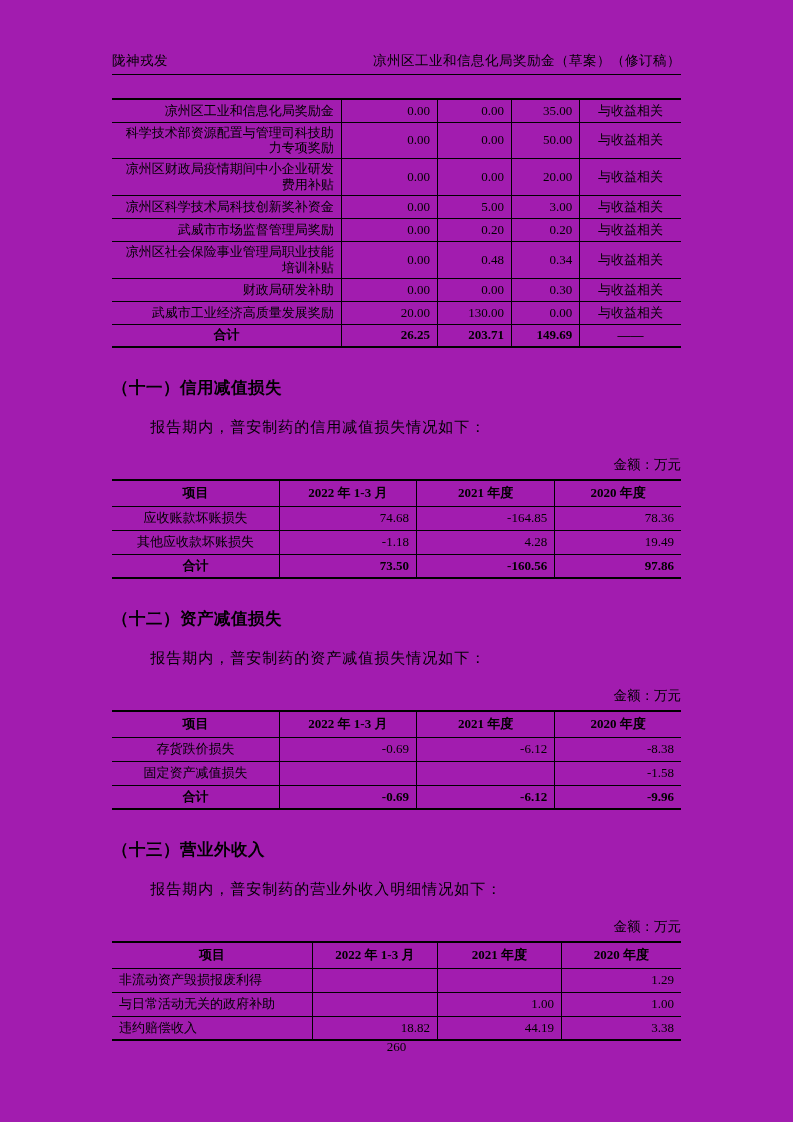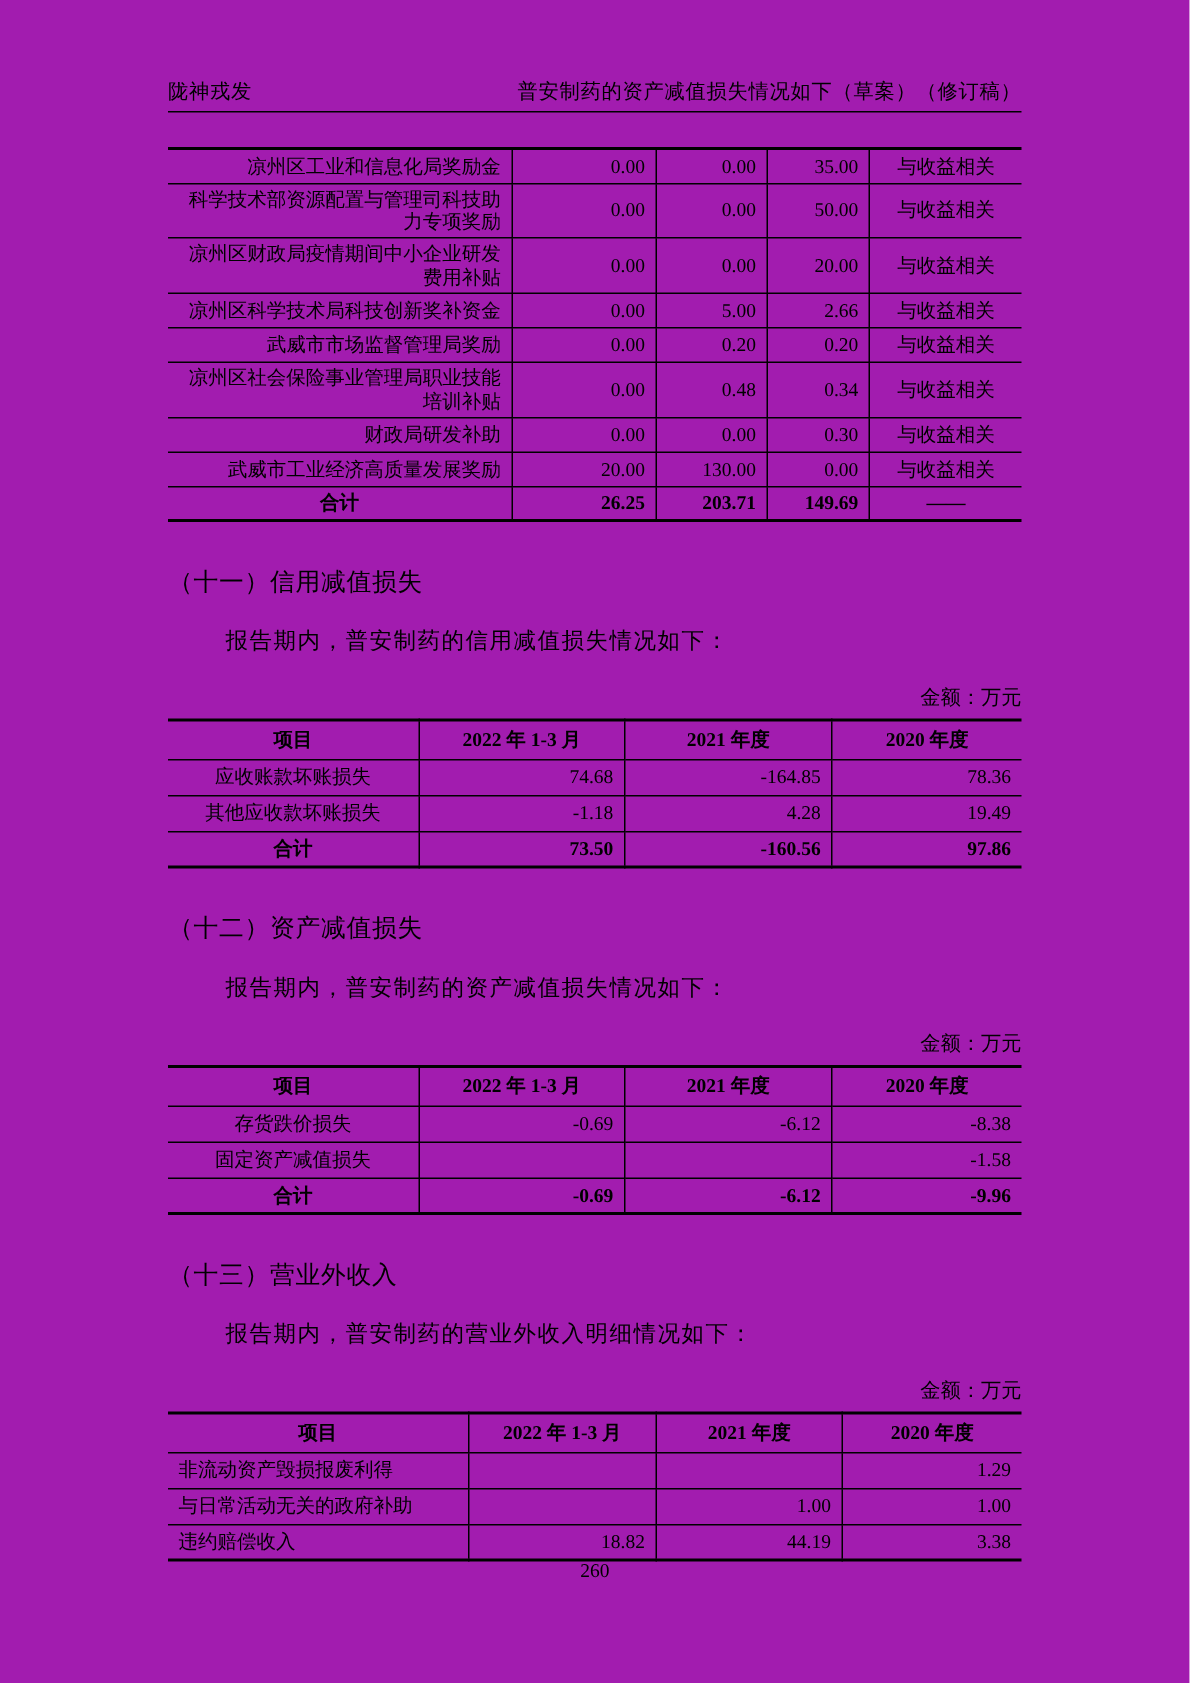--- a/index.html
+++ b/index.html
@@ -64,21 +64,21 @@
   .t-sec td:nth-child(4) { text-align: right; }
   .t-sec.first-left td:first-child { text-align: left; }
 
   .total-row td { font-weight: 700; }
   .total-row td:first-child { text-align: center !important; }
 
   
   .sec-heading {
     margin-top: 29px;
     font-size: 16.5px;
-    font-weight: 400;
+    font-weight: 700;
     font-family: "Liberation Sans", "DejaVu Sans", sans-serif;
     letter-spacing: 0.5px;
   }
   .sec-intro {
     margin-top: 19px;
     font-size: 15px;
     text-indent: 2.55em;
     letter-spacing: 1px;
   }
   .unit-note {
@@ -98,21 +98,21 @@
   }
 </style>
 </head>
 <body>
 
 <div class="page">
   <div class="content">
 
     <div class="doc-header">
       <span>陇神戎发</span>
-      <span>普安制药的资产减值损失情况如下（草案）（修订稿）</span>
+      <span>凉州区工业和信息化局奖励金（草案）（修订稿）</span>
     </div>
 
     <table class="tbl t-cont">
       <colgroup>
         <col style="width:40.3%">
           <col style="width:16.9%">
           <col style="width:13.0%">
         <col style="width:12.0%">
           <col style="width:17.8%">
       </colgroup>
@@ -135,21 +135,21 @@
             <td>凉州区财政局疫情期间中小企业研发费用补贴</td>
             <td>0.00</td>
             <td>0.00</td>
             <td>20.00</td>
             <td>与收益相关</td>
           </tr>
           <tr>
             <td>凉州区科学技术局科技创新奖补资金</td>
             <td>0.00</td>
             <td>5.00</td>
-            <td>2.66</td>
+            <td>3.00</td>
             <td>与收益相关</td>
           </tr>
           <tr>
             <td>武威市市场监督管理局奖励</td>
             <td>0.00</td>
             <td>0.20</td>
             <td>0.20</td>
             <td>与收益相关</td>
           </tr>
           <tr>

